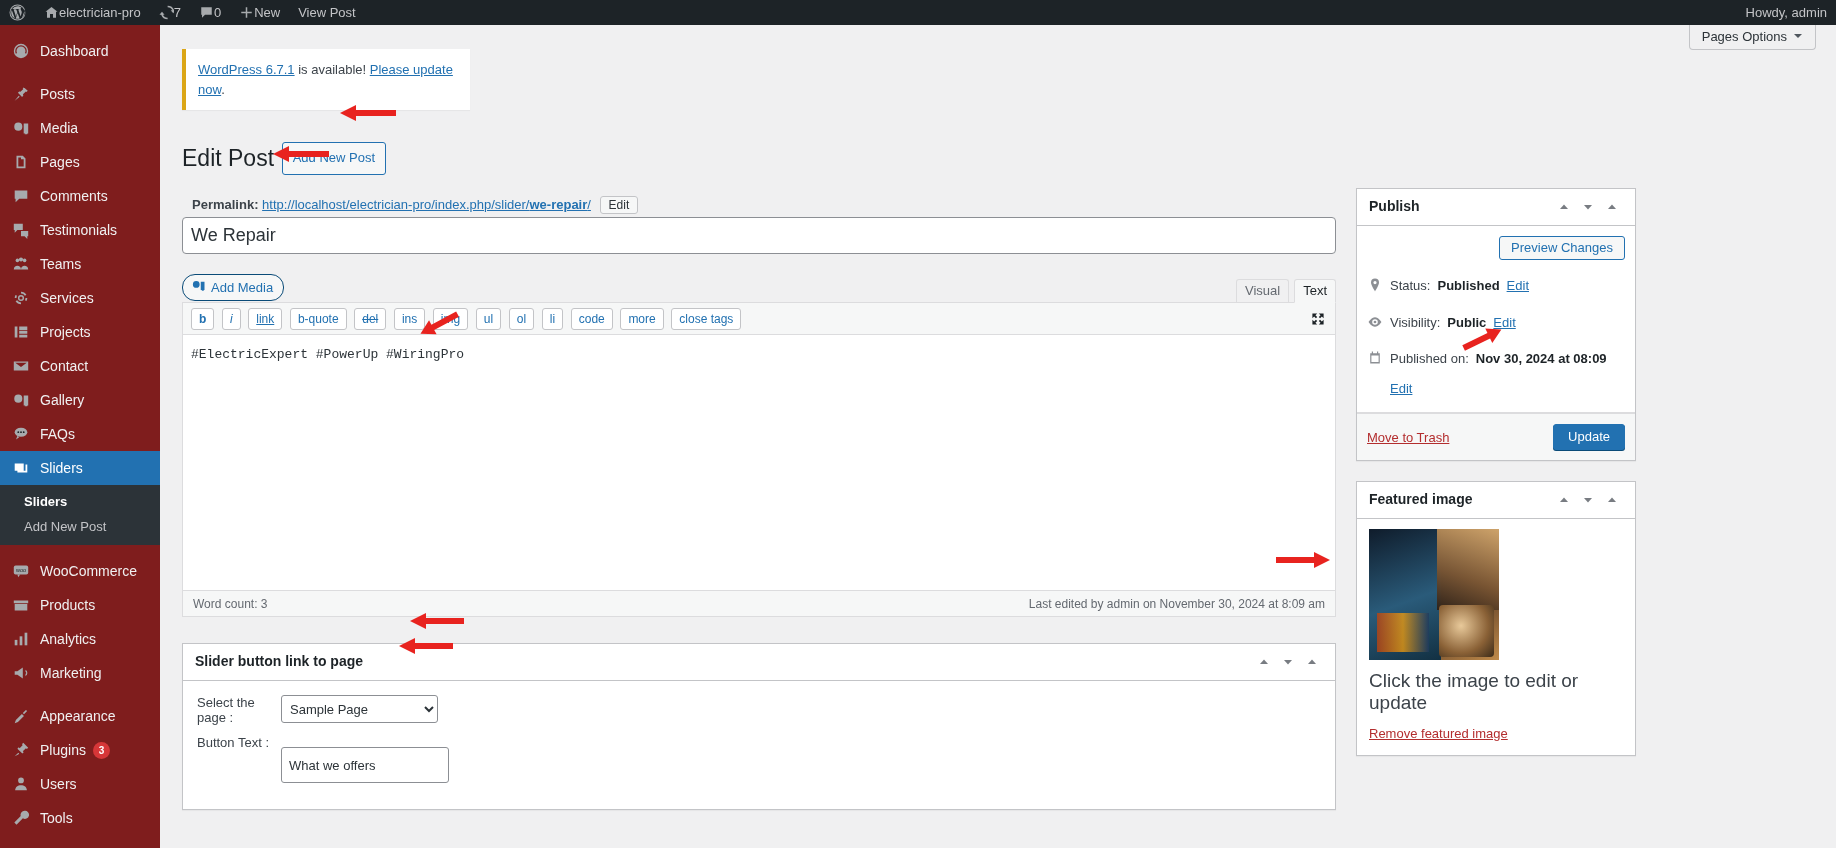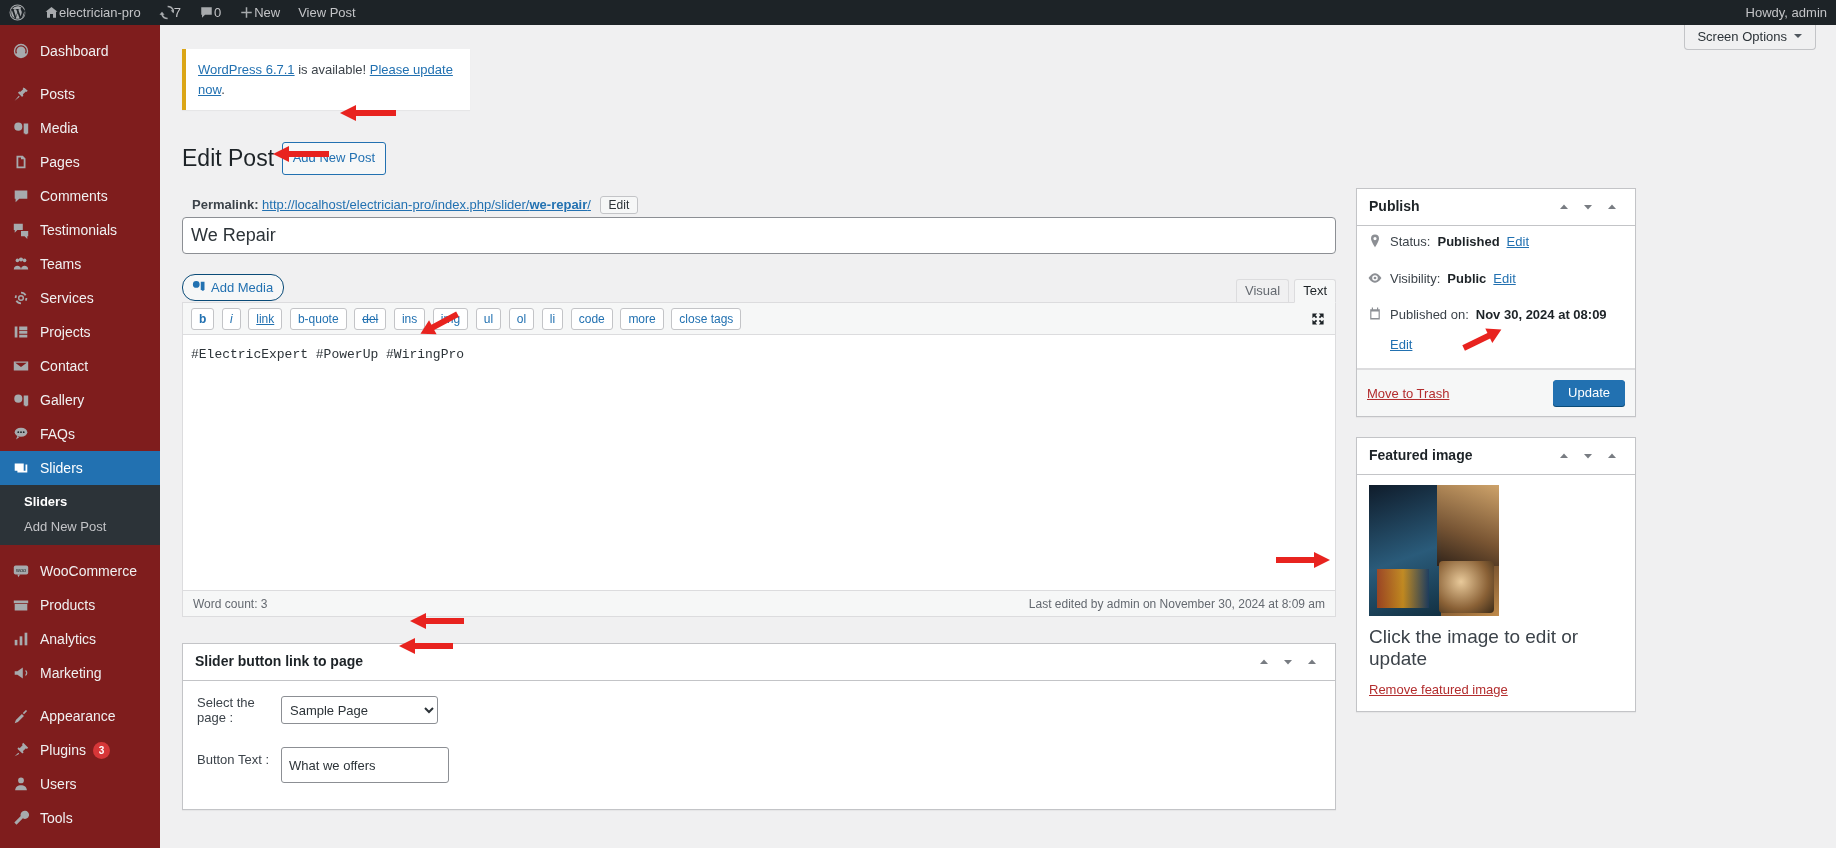--- a/index.html
+++ b/index.html
@@ -227,21 +227,21 @@
     background:radial-gradient(circle at 40% 40%, #e8c99a, #8a6136 60%, #3a2a18); border-radius:4px; }
   .featured-thumb .f4 { left:6%; bottom:6%; width:40%; height:30%;
     background:linear-gradient(90deg,#c2410c,#f59e0b,#1e3a5f); opacity:.75; }
   .hint-text { font-size:19px; color:#3c434a; margin-top:10px; }
   .remove-featured { color:#b32d2e; text-decoration:underline; font-size:13px;
     display:inline-block; margin-top:12px; cursor:pointer; }
 
   
   #slider-link-box { margin-top:26px; width:1154px; }
   #slider-link-box .inside { padding:14px 12px 16px 14px; }
-  .field-row { display:flex; align-items:center; margin-bottom:10px; }
+  .field-row { display:flex; align-items:flex-start; margin-bottom:10px; }
   .field-row label {
     font-size:13px; color:#3c434a; width:84px; flex:none;
   }
   .field-row select {
     width:157px; height:28px; font-size:13px; padding:2px 4px;
     border:1px solid #8c8f94; border-radius:3px; background:#fff;
     color:#2c3338; font-family:inherit;
   }
   .field-row input[type=text] {
     width:168px; height:36px; font-size:13px; padding:2px 7px;
@@ -523,21 +523,21 @@
       <svg width="18" height="18" viewBox="0 0 20 20" fill="currentColor">
           <path d="M14 2a4.5 4.5 0 0 0-4.3 5.9L2.6 15l2.4 2.4 7.1-7.1A4.5 4.5 0 1 0 14 2z"></path>
         </svg>
     </span>
     <span>Tools</span>
   </div>
 </div>
 
 <div id="screen-meta-links">
   <div class="show-settings">
-    <span>Screen Options</span>
+    <span>Pages Options</span>
     <span>
       <svg width="10" height="10" viewBox="0 0 10 10" fill="#50575e">
           <path d="M1 3l4 4 4-4H1z"></path>
         </svg>
     </span>
   </div>
 </div>
 
 <div id="wpbody">
   <div id="wpbody-content">
@@ -661,20 +661,23 @@
               </span>
               <span class="handlediv">
                 <svg width="12" height="12" viewBox="0 0 12 12" fill="currentColor">
                     <path d="M6 3.5 10 8H2l4-4.5z"></path>
                   </svg>
               </span>
             </div>
           </div>
           <div class="inside">
             <div id="minor-publishing">
+              <div id="minor-publishing-actions">
+                <span class="preview-btn">Preview Changes</span>
+              </div>
               <div id="misc-publishing-actions">
                 <div class="misc-pub-section">
                   <span class="dash">
                     <svg width="16" height="16" viewBox="0 0 20 20" fill="currentColor">
                         <path d="M10 2a5 5 0 0 0-5 5c0 3.5 5 11 5 11s5-7.5 5-11a5 5 0 0 0-5-5zm0 7a2 2 0 1 1 0-4 2 2 0 0 1 0 4z"></path>
                       </svg>
                   </span>
                   <span>Status:</span>
                   <strong>Published</strong>
                   <a class="u">Edit</a>

